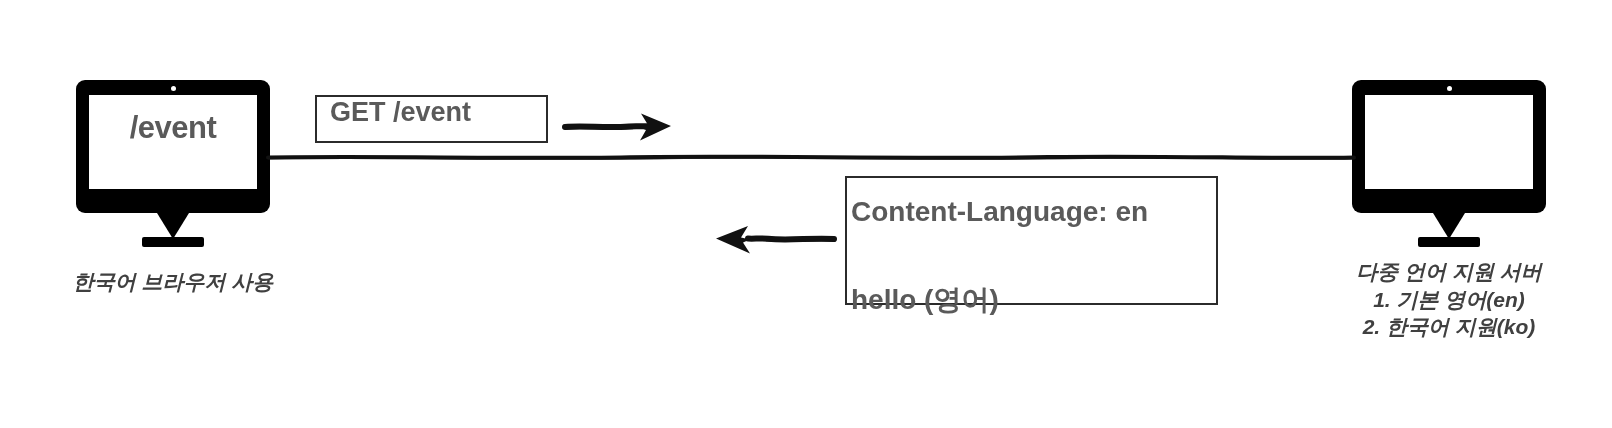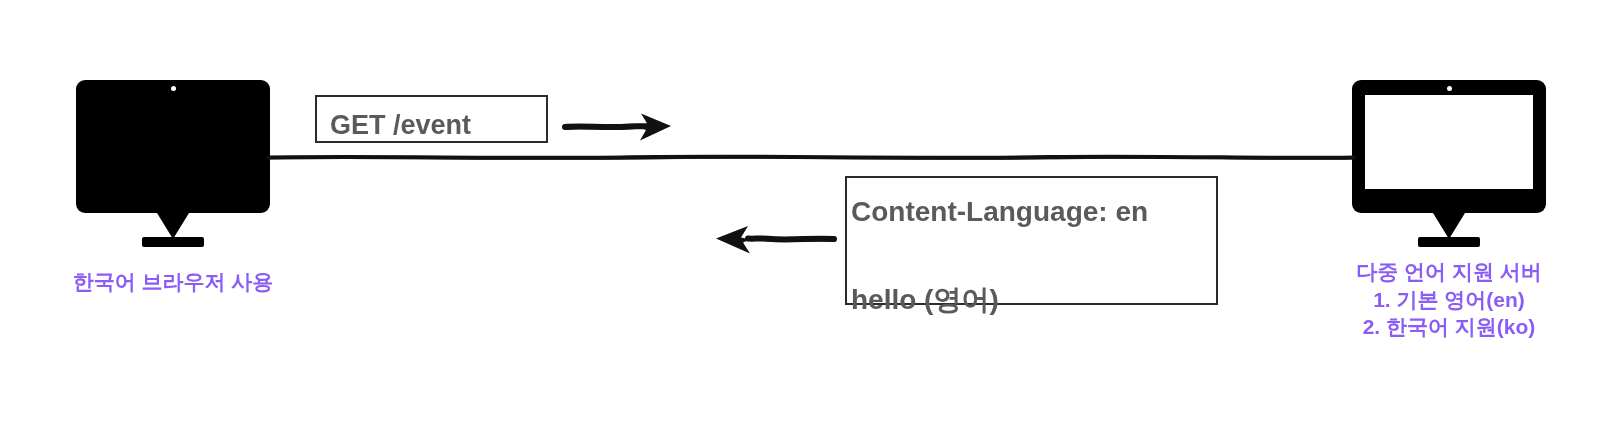--- a/index.html
+++ b/index.html
@@ -72,46 +72,47 @@
     width: 62px;
     margin-left: -31px;
     height: 10px;
     background: #000000;
     border-radius: 2px;
   }
 
   
   .caption {
     position: absolute;
-    color: #8b5cf6;
+    color: #404040;
     font-weight: bold;
     font-size: 21px;
     text-align: center;
     line-height: 1.32;
     white-space: nowrap;
+    font-style: italic;
   }
 
   
   .msgbox {
     position: absolute;
     background: #ffffff;
     border: 2px solid #2b2b2b;
     box-sizing: border-box;
     color: #5a5a5a;
     font-weight: bold;
   }
   .msgbox .line {
     color: #5a5a5a;
     font-weight: bold;
     white-space: nowrap;
   }
   #get-box {
     font-size: 27px;
     display: flex;
-    align-items: flex-end;
+    align-items: flex-start;
     padding-left: 13px;
   }
   #response-box {
     padding: 10px 0 0 4px;
   }
   #response-box .line {
     font-size: 28px;
   }
   #response-box .line.first { margin-top: 8px; }
   #response-box .line.second { margin-top: 53px; }
@@ -121,20 +122,23 @@
   }
 </style>
 </head>
 <body>
 
 <div id="canvas">
 
   <div class="monitor" id="client-monitor" style="left:76px; top:80px; width:194px; height:160px;">
     <div class="bezel" style="height:133px;"></div>
     <div class="camera"></div>
+    <div class="screen" style="left:13px; top:15px; width:168px; height:94px;">
+      <span class="screen-text">/event</span>
+    </div>
     <div class="neck" style="top:133px;"></div>
     <div class="base" style="top:157px;"></div>
   </div>
 
   <div class="caption" style="left:0px; top:268px; width:346px;">
     <div>한국어 브라우저 사용</div>
   </div>
 
   <div class="monitor" id="server-monitor" style="left:1352px; top:80px; width:194px; height:160px;">
     <div class="bezel" style="height:133px;"></div>

